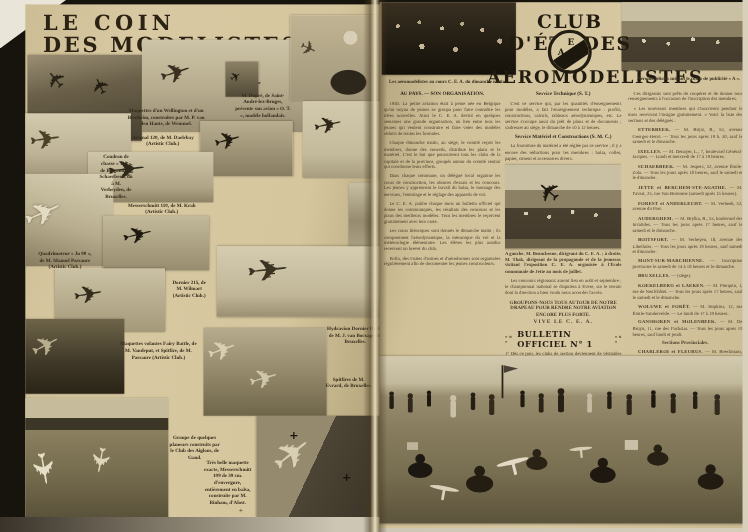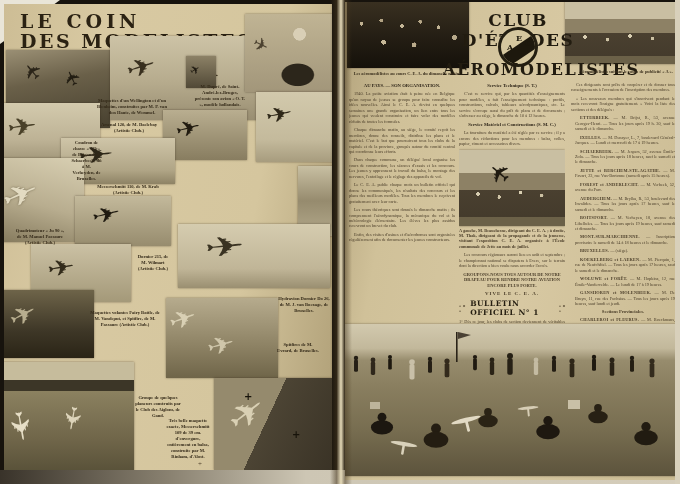--- a/index.html
+++ b/index.html
@@ -1,21 +1,21 @@
 <!DOCTYPE html>
 <html><head>
 <meta charset="utf-8">
 <style>
   html,body{margin:0;padding:0;background:#17130d;}
   .screen{position:relative;width:680px;height:484px;overflow:hidden;
           font-family:"Liberation Serif",serif;background:#17130d;}
   .abs{position:absolute;}
   
   .page{position:absolute;overflow:hidden;}
-  .page-left{left:4px;top:4px;width:328px;height:466px;
+  .page-left{left:23px;top:4px;width:328px;height:466px;
     background:linear-gradient(100deg,#cdbd95 0%,#d8c9a2 25%,#d5c69e 70%,#b0a078 98%);}
   .page-right{left:345px;top:2px;width:333px;height:478px;
     background:linear-gradient(100deg,#b2a27b 0%,#d0c199 18%,#d7c8a2 55%,#cabb93 100%);}
   .corner-white{left:0;top:0;width:60px;height:44px;background:#e9e5d8;
     clip-path:polygon(0 0,100% 0,0 100%);}
   .bottom-strip{left:0;top:470px;width:680px;height:14px;
     background:linear-gradient(90deg,#39332a 0%,#8a8271 25%,#cdc6b4 45%,#d5cdba 100%);}
   .gutter{left:330px;top:0;width:22px;height:484px;
     background:linear-gradient(90deg,rgba(40,30,15,0) 0%,rgba(70,55,30,.55) 30%,#e7dcba 50%,rgba(70,55,30,.5) 68%,rgba(40,30,15,0) 100%);}
   .edge-right{left:675px;top:0;width:5px;height:484px;background:#d8d0bb;}

